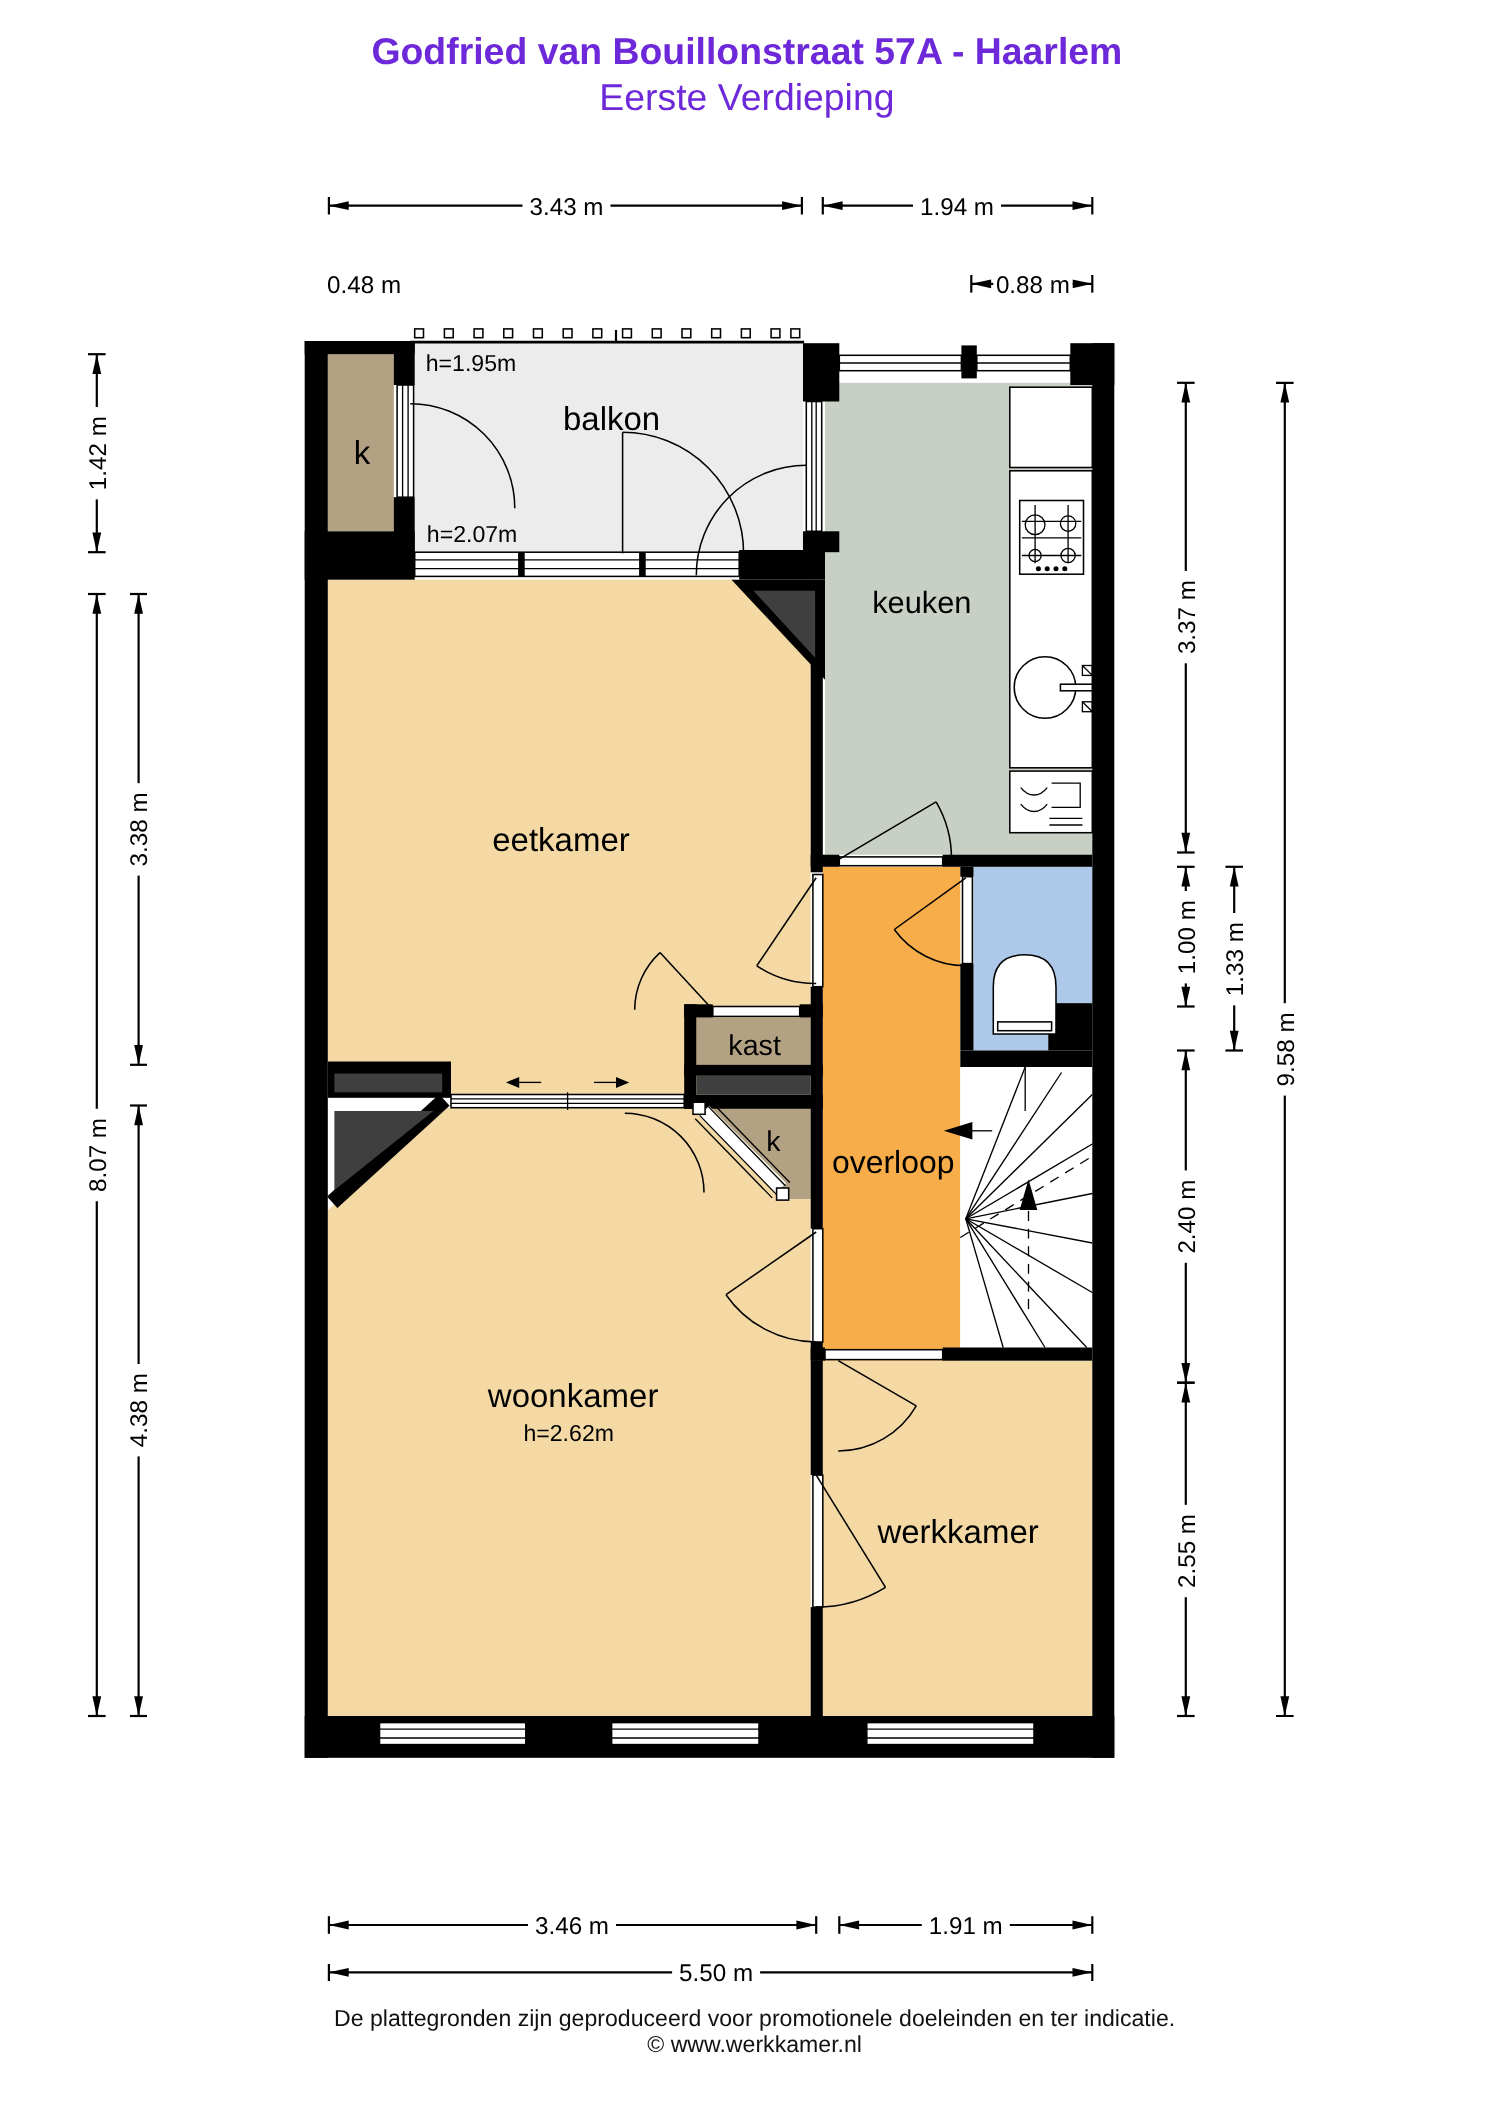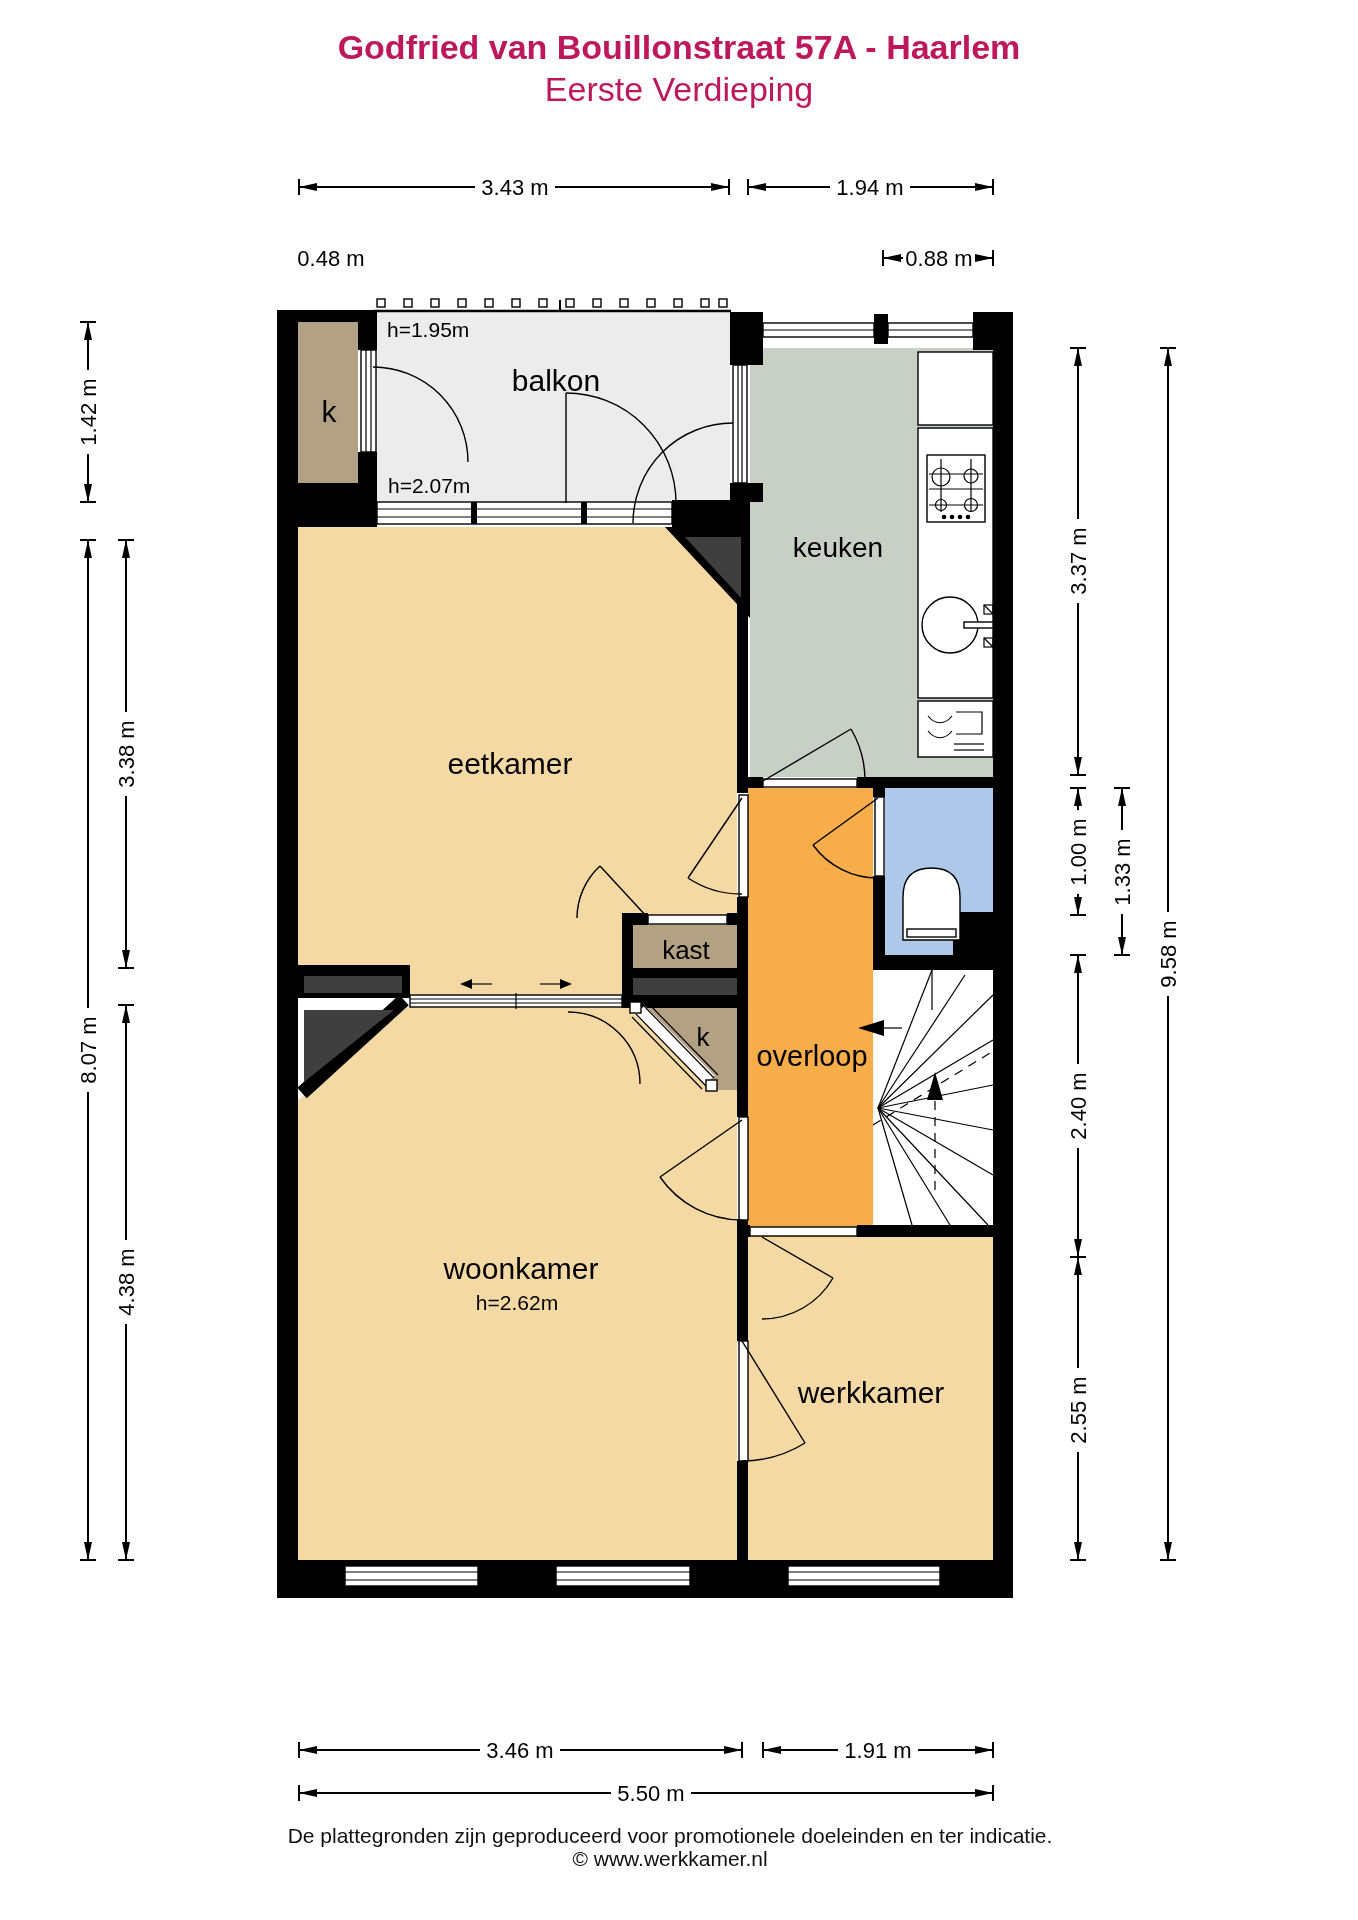--- a/index.html
+++ b/index.html
@@ -1,22 +1,22 @@
 <!DOCTYPE html>
 <html><head>
 <meta charset="utf-8">
 <style>
   html,body{margin:0;padding:0;background:#fff;}
   #stage{position:relative;width:1358px;height:1920px;background:#fff;overflow:hidden;
          font-family:"Liberation Sans", sans-serif;}
   #plan{position:absolute;left:0;top:0;}
-  .title-wrap{position:absolute;left:0;top:26px;width:1358px;text-align:center;color:#be185d;}
+  .title-wrap{position:absolute;left:0;top:26px;width:1358px;text-align:center;color:#6d28d9;}
   .title-wrap .t1{font-size:34px;font-weight:bold;line-height:42px;}
   .title-wrap .t2{font-size:34px;font-weight:normal;line-height:42px;}
-  .footer-wrap{position:absolute;left:0;top:1824px;width:1340px;text-align:center;color:#111;}
+  .footer-wrap{position:absolute;left:16px;top:1824px;width:1340px;text-align:center;color:#111;}
   .footer-wrap div{font-size:21px;line-height:23px;}
   svg text{font-family:"Liberation Sans", sans-serif;fill:#000;}
   .rlbl{text-anchor:middle;}
   .dimtxt{text-anchor:middle;font-size:22px;}
   .thin{stroke:#000;stroke-width:1.2;fill:none;}
   .arc{stroke:#000;stroke-width:1.4;fill:none;}
   .dim{stroke:#000;stroke-width:2;fill:none;}
   .wht{fill:#fff;stroke:#000;stroke-width:1.4;}
 </style>
 </head>

